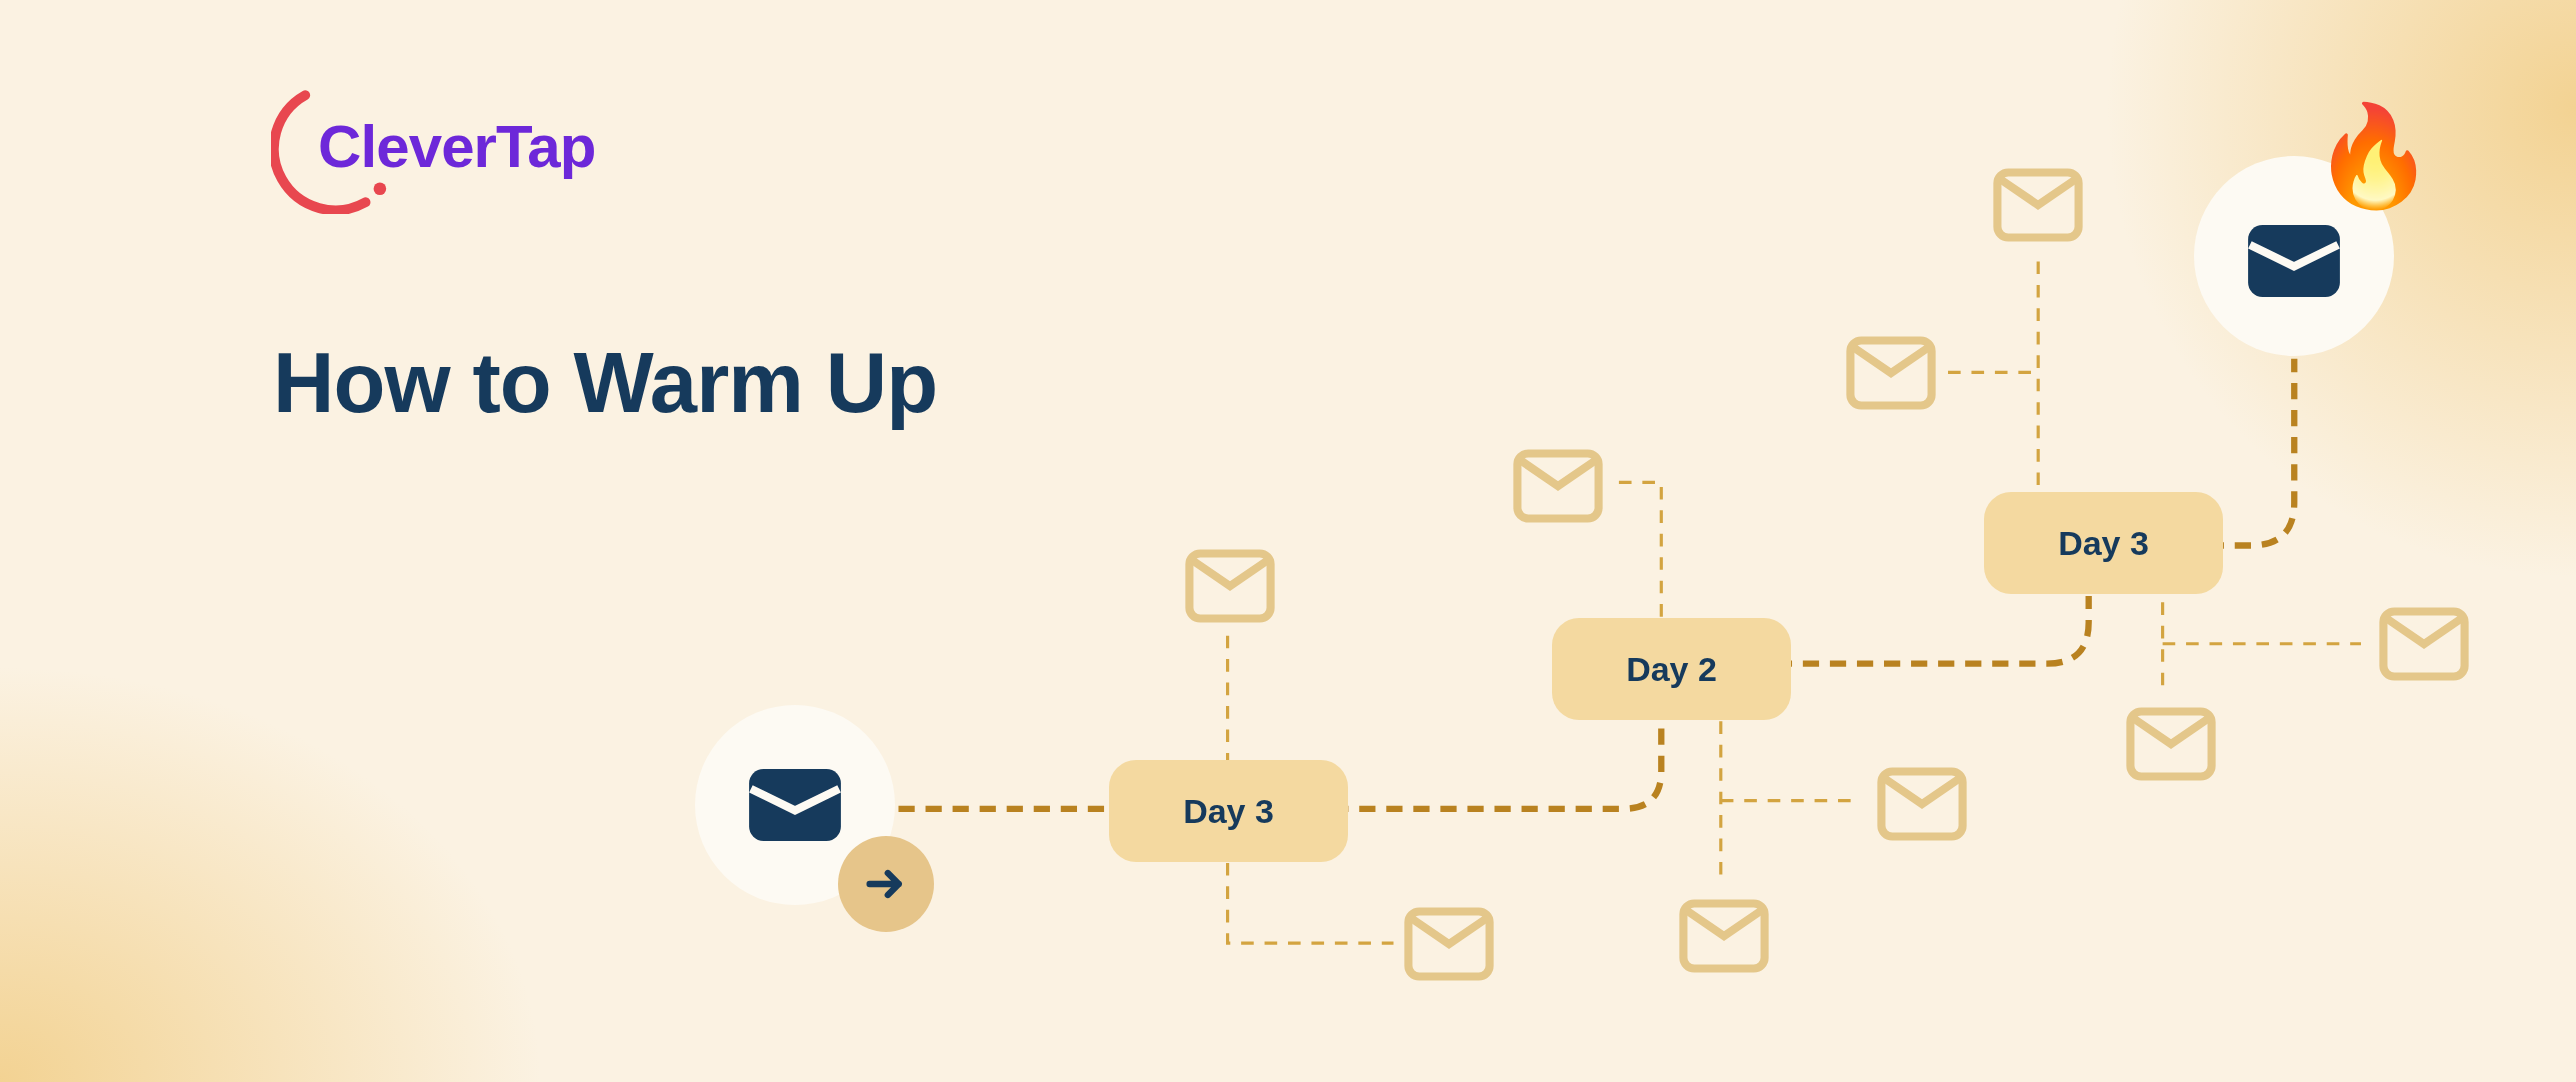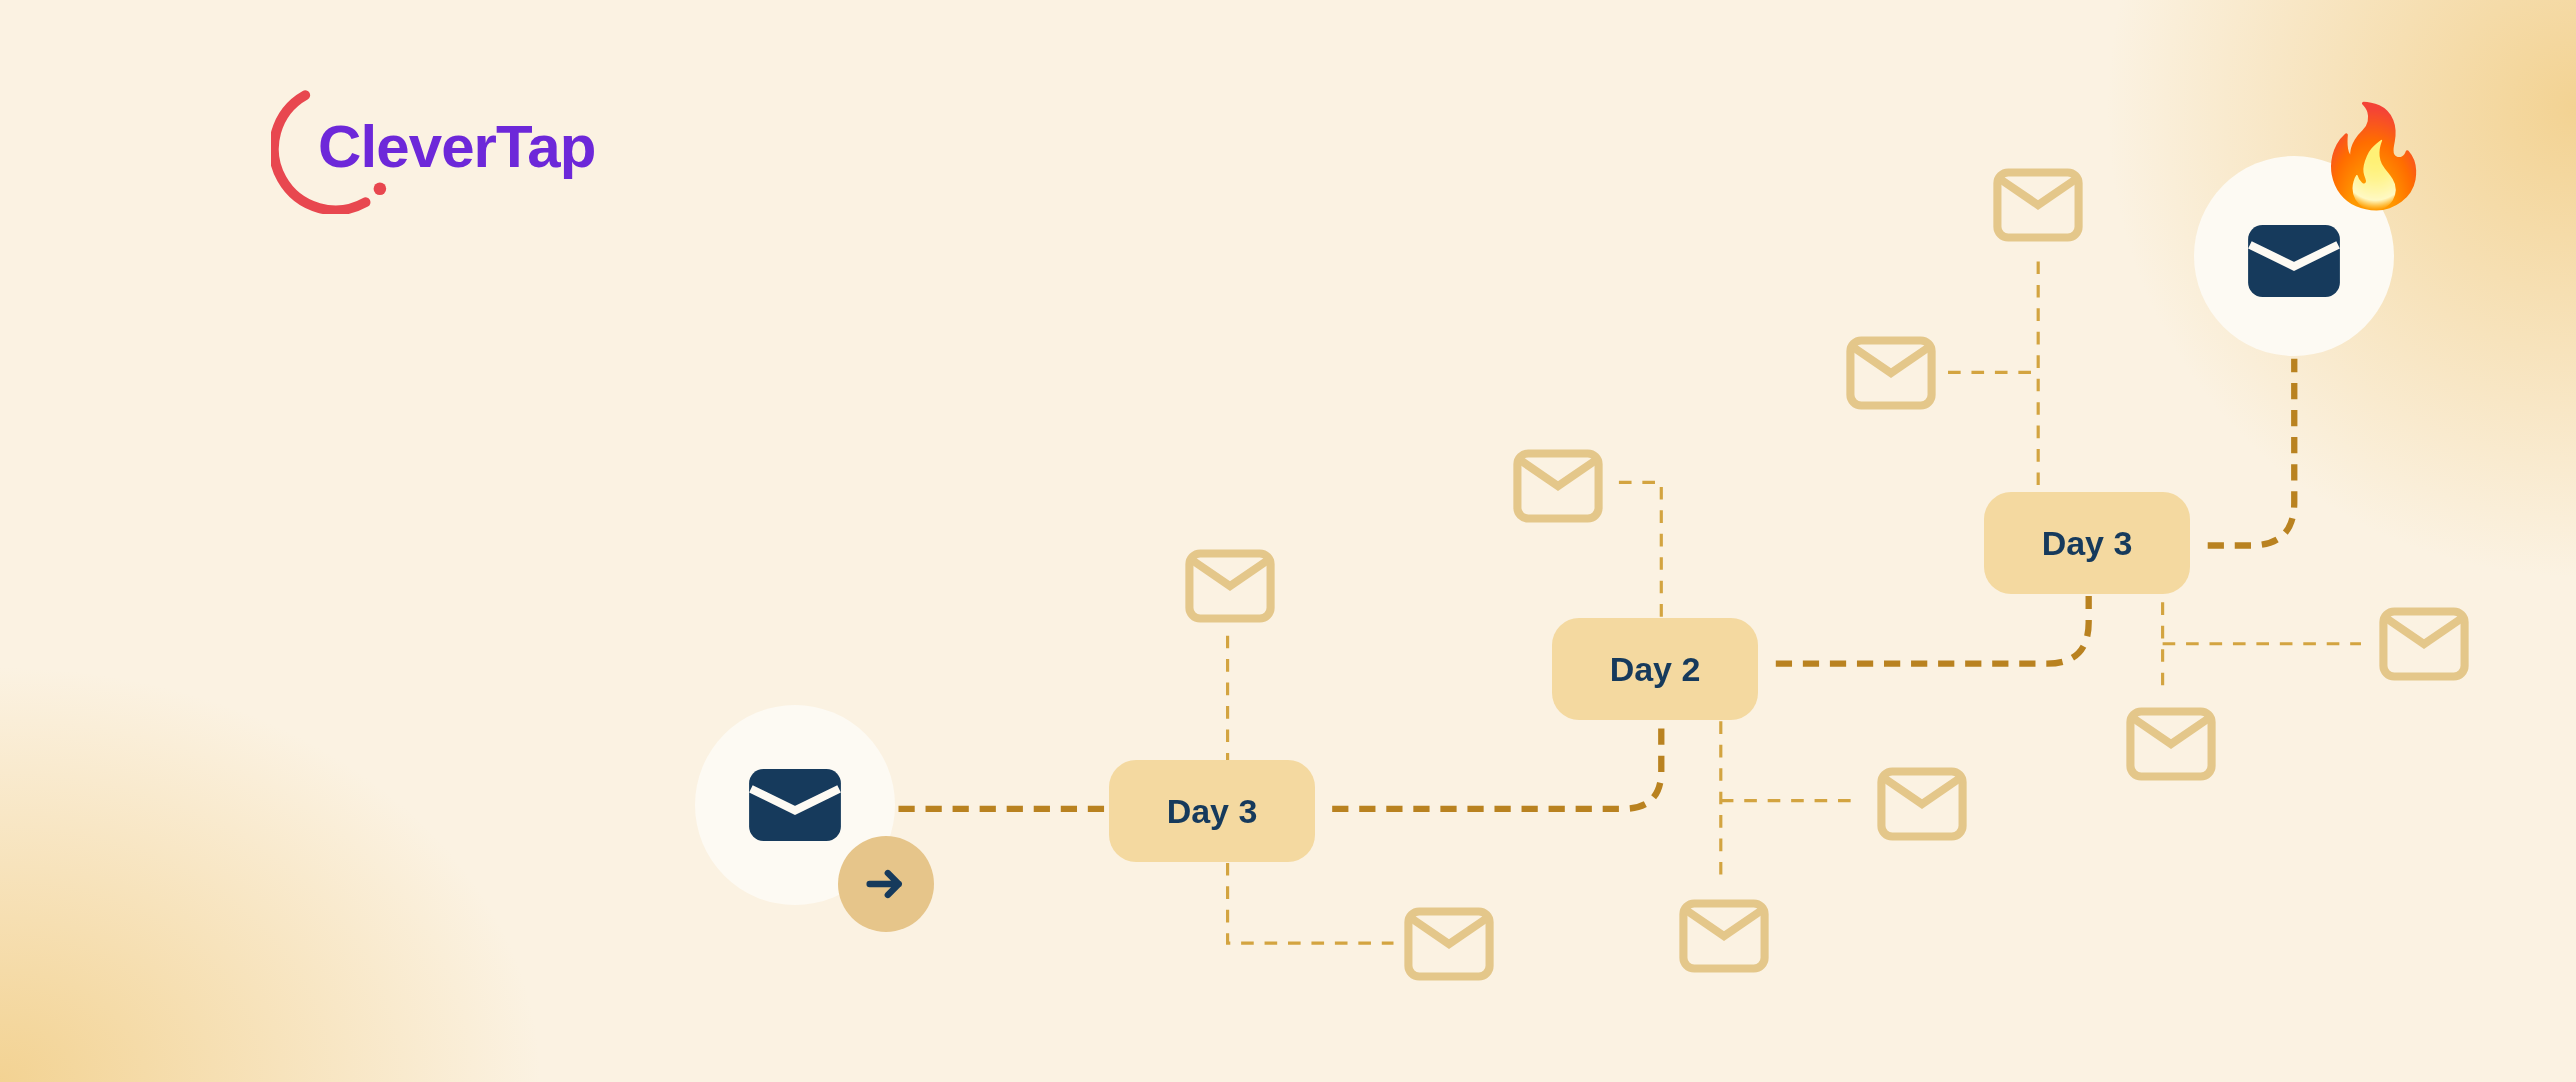--- a/index.html
+++ b/index.html
@@ -9,21 +9,21 @@
   .bg{position:absolute;inset:0;
     background:
       radial-gradient(ellipse 469px 469px at 2576px 108px, rgba(240,200,120,0.75), rgba(240,200,120,0) 100%),
       radial-gradient(ellipse 541px 415px at 0px 1082px, rgba(240,200,120,0.75), rgba(240,200,120,0) 100%),
       #FBF2E2;}
   .abs{position:absolute;}
   .logo-text{font-weight:700;font-size:60px;color:#6d28d9;letter-spacing:-0.9px;}
   .title{font-weight:700;font-size:85px;line-height:106px;color:#163A5C;letter-spacing:-0.9px;}
   .circle{position:absolute;border-radius:50%;background:#FDFAF3;}
   .arrow-circle{position:absolute;border-radius:50%;background:#E6C58A;display:flex;align-items:center;justify-content:center;}
-  .day{position:absolute;width:206px;height:102px;border-radius:27px;background:#F4D9A0;
+  .day{position:absolute;width:239px;height:102px;border-radius:27px;background:#F4D9A0;
     display:flex;align-items:center;justify-content:center;
     font-weight:700;font-size:34px;color:#163A5C;}
   .env{position:absolute;width:92px;height:76px;}
   .fire{position:absolute;font-size:99px;line-height:1;}
   svg.lines{position:absolute;left:0;top:0;}
 </style>
 </head>
 <body>
 
 <div class="bg"></div>
@@ -58,20 +58,21 @@
 
 <div class="abs" style="left:271px;top:88px;">
   <svg width="126" height="126" viewBox="0 0 140 140" style="position:absolute;left:0;top:0;">
     <path d="M 38 8 A 62 62 0 0 0 105 127" fill="none" stroke="#E8474F" stroke-width="11" stroke-linecap="round"></path>
     <circle cx="121" cy="112" r="7" fill="#E8474F"></circle>
   </svg>
   <span class="abs logo-text" style="left:47px;top:23.5px;">CleverTap</span>
 </div>
 
 <div class="abs title" style="left:273px;top:330px;">
+  <div>How to Warm Up</div>
 </div>
 
 <div class="circle" style="left:695px;top:705px;width:200px;height:200px;">
   <svg width="92" height="72" viewBox="0 0 102 80" style="position:absolute;left:54px;top:64px;">
     <rect x="0" y="0" width="102" height="80" rx="16" fill="#163A5C"></rect>
     <path d="M 2 22 L 51 46 L 100 22" fill="none" stroke="#FDFAF3" stroke-width="9"></path>
   </svg>
 </div>
 <div class="arrow-circle" style="left:838px;top:836px;width:96px;height:96px;">
   <svg width="40" height="40" viewBox="0 0 44 44">

